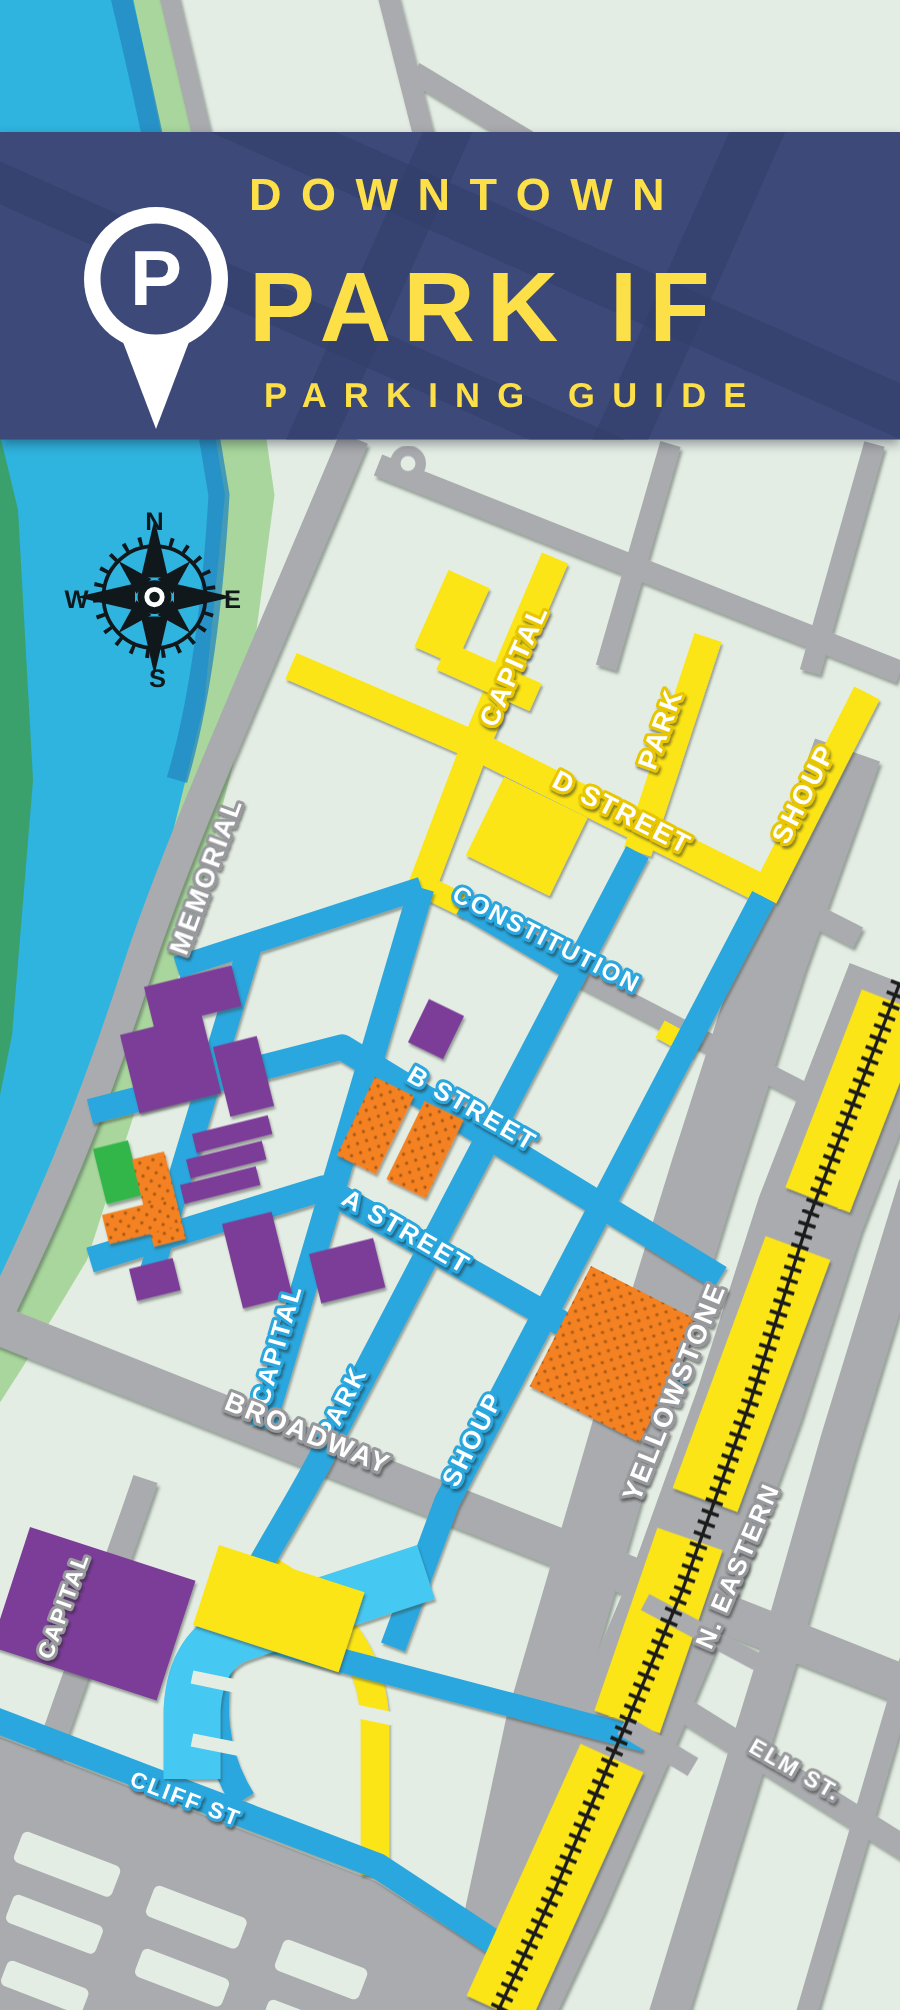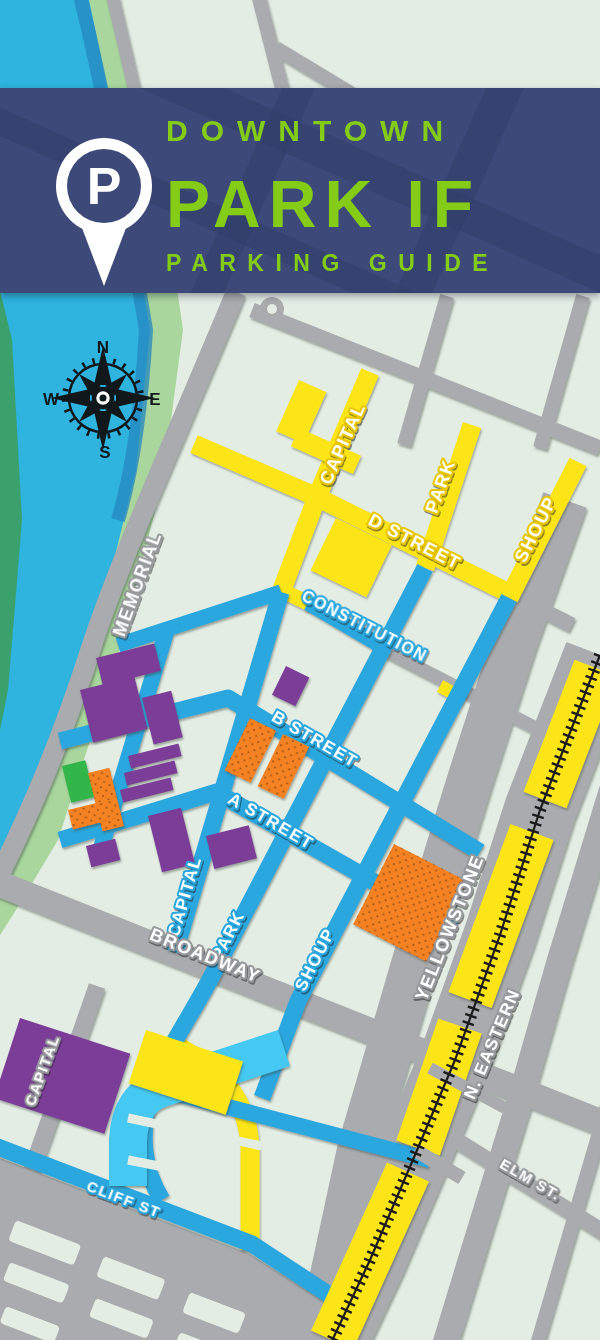--- a/index.html
+++ b/index.html
@@ -32,24 +32,24 @@
   .pin-inner{
     width:74px;height:74px;border-radius:50%;background:#3C4979;
     display:flex;align-items:center;justify-content:center;
     color:#fff;font-weight:bold;font-size:52px;line-height:1;
   }
   .pin-tail{
     position:absolute;left:82px;top:140px;width:0;height:0;
     border-left:22px solid transparent;border-right:22px solid transparent;
     border-top:58px solid #fff;
   }
-  .hgroup{position:absolute;left:166px;top:26px;width:420px;color:#84cc16;}
+  .hgroup{position:absolute;left:166px;top:26px;width:420px;color:#fde047;}
   .h-kicker{font-size:30px;font-weight:bold;letter-spacing:13px;white-space:nowrap;}
   .h-title{font-size:66px;font-weight:bold;letter-spacing:8px;white-space:nowrap;margin-top:18px;}
-  .h-sub{font-size:23px;font-weight:bold;letter-spacing:11.5px;white-space:nowrap;margin-top:8px;}
+  .h-sub{font-size:23px;font-weight:bold;letter-spacing:11.5px;white-space:nowrap;margin-top:8px;margin-left:10px;}
 </style>
 </head>
 <body>
 
 <div class="stage">
 
 <svg width="600" height="1340" viewBox="0 0 600 1340">
   <defs>
     <pattern id="dots" width="9" height="9" patternUnits="userSpaceOnUse">
       <circle cx="2.5" cy="2.5" r="1.1" fill="#5a2f10" opacity="0.55"></circle>

